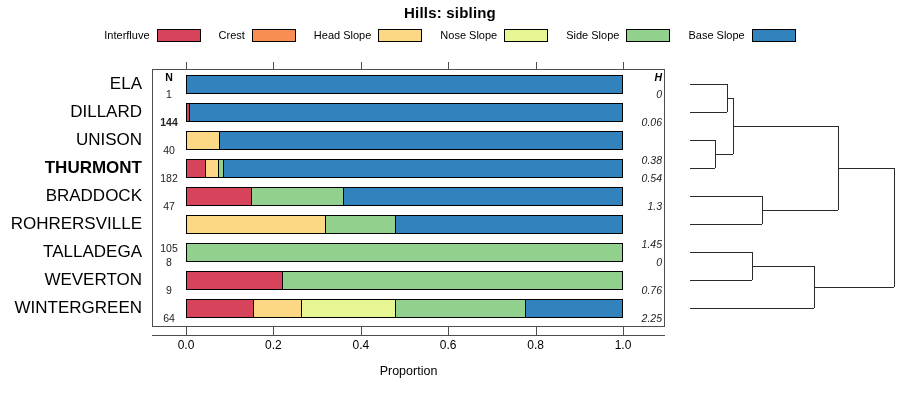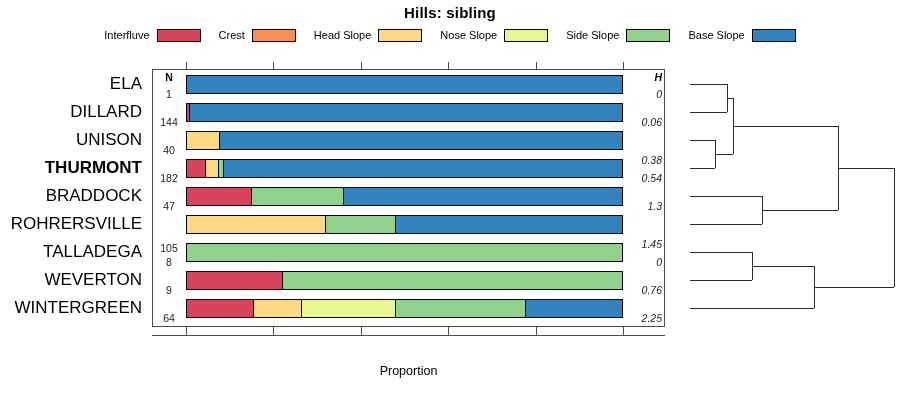--- a/index.html
+++ b/index.html
@@ -135,21 +135,21 @@
       <div class="tick" style="left: 208.8px;"></div>
       <div class="tick" style="left: 296.2px;"></div>
       <div class="tick" style="left: 383.6px;"></div>
       <div class="tick" style="left: 471px;"></div>
     </div>
 
   <div class="panel">
     <div class="ncol" id="ncol">
         <div class="nhdr" style="top: 1px;">N</div>
         <div class="nval" style="top: 18px;">1</div>
-        <div class="nval" style="top: 46px;">144</div>
+        <div class="nval" style="top: 46px; font-weight: bold;">144</div>
         <div class="nval" style="top: 74px;">40</div>
         <div class="nval" style="top: 102px;">182</div>
         <div class="nval" style="top: 130px;">47</div>
         <div class="nval" style="top: 172px;">105</div>
         <div class="nval" style="top: 186px;">8</div>
         <div class="nval" style="top: 214px;">9</div>
         <div class="nval" style="top: 242px;">64</div>
       </div>
     <div class="hcol" id="hcol">
         <div class="hhdr" style="top: 1px;">H</div>
@@ -222,20 +222,28 @@
 
   <div class="ticks-bot" id="ticks-bot">
       <div class="tick" style="left: 34px;"></div>
       <div class="tick" style="left: 121.4px;"></div>
       <div class="tick" style="left: 208.8px;"></div>
       <div class="tick" style="left: 296.2px;"></div>
       <div class="tick" style="left: 383.6px;"></div>
       <div class="tick" style="left: 471px;"></div>
     </div>
   <div class="axis-line"></div>
+  <div class="xlabels" id="xlabels">
+      <div class="xlab" style="left: 34px;">0.0</div>
+      <div class="xlab" style="left: 121.4px;">0.2</div>
+      <div class="xlab" style="left: 208.8px;">0.4</div>
+      <div class="xlab" style="left: 296.2px;">0.6</div>
+      <div class="xlab" style="left: 383.6px;">0.8</div>
+      <div class="xlab" style="left: 471px;">1.0</div>
+    </div>
   <div class="xtitle">Proportion</div>
 
   <div class="dendro" id="dendro">
       <div class="dl h" style="left: 22px; width: 37.08px; top: 14.5px;"></div>
       <div class="dl h" style="left: 22px; width: 37.08px; top: 42.5px;"></div>
       <div class="dl v" style="left: 59.08px; top: 14.5px; height: 28px;"></div>
       <div class="dl h" style="left: 22px; width: 24.72px; top: 70.5px;"></div>
       <div class="dl h" style="left: 22px; width: 24.72px; top: 98.5px;"></div>
       <div class="dl v" style="left: 46.72px; top: 70.5px; height: 28px;"></div>
       <div class="dl h" style="left: 59.08px; width: 6.18px; top: 28.5px;"></div>

